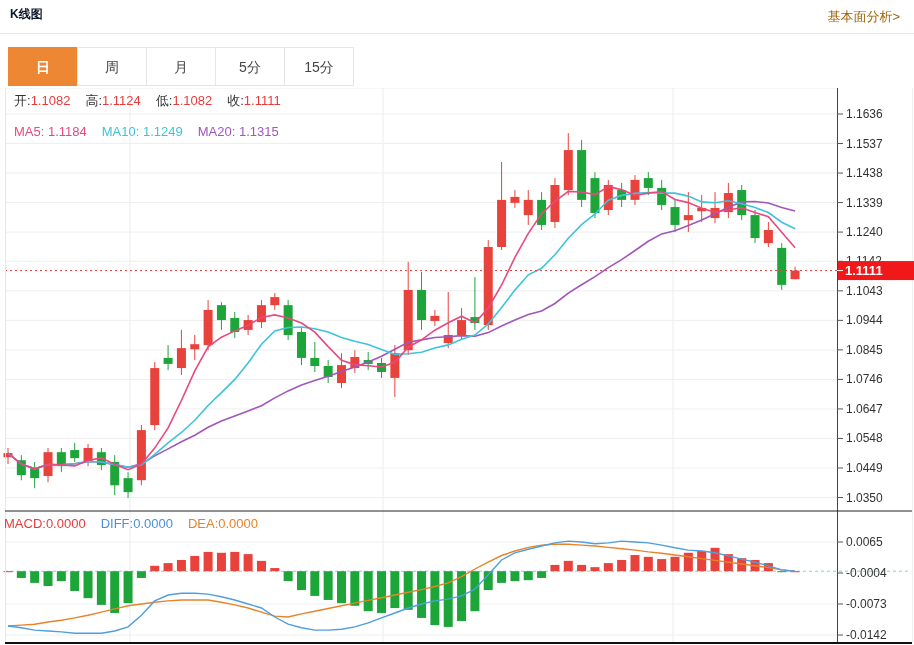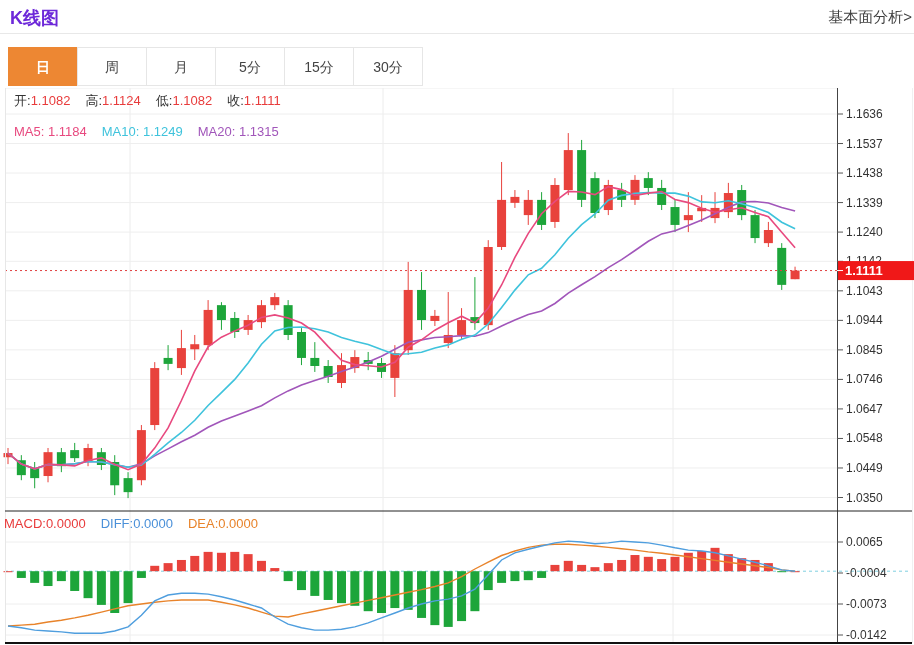--- a/index.html
+++ b/index.html
@@ -1,19 +1,19 @@
 <!DOCTYPE html>
 <html><head>
 <meta charset="utf-8">
 <style>
   html,body{margin:0;padding:0}
   body{width:914px;height:645px;background:#fff;position:relative;overflow:hidden;
        font-family:"Liberation Sans","DejaVu Sans",sans-serif;}
-  .title{position:absolute;left:10px;top:6px;font-size:18px;font-weight:bold;color:#6d28d9}
-  .analysis{position:absolute;right:2px;top:8px;font-size:15px;color:#404040;text-decoration:none;cursor:pointer}
+  .title{position:absolute;left:10px;top:6px;font-size:12px;font-weight:bold;color:#0f172a}
+  .analysis{position:absolute;right:14px;top:8px;font-size:13px;color:#a16207;text-decoration:none;cursor:pointer}
   .divider{position:absolute;left:0;top:33px;width:914px;height:1px;background:#e8e8e8}
   .tabs{position:absolute;left:8px;top:47px;display:flex}
   .tab{width:70px;height:39px;line-height:39px;text-align:center;font-size:14px;color:#444;
        border:1px solid #e6e6e6;margin-left:-1px;background:#fff;box-sizing:border-box;cursor:pointer}
   .tab:first-child{margin-left:0}
   .tab.selected{color:#fff;border-color:transparent;font-weight:bold}
   svg.chart{position:absolute;left:0;top:88px}
   svg text{font-family:"Liberation Sans","DejaVu Sans",sans-serif}
   .legend{position:absolute;font-size:13px;white-space:nowrap}
   #legend-ohlc{left:14px;top:92px}
@@ -26,21 +26,20 @@
 
 <div class="title">K线图</div>
 <a class="analysis">基本面分析&gt;</a>
 <div class="divider"></div>
 <div class="tabs" id="tabs">
     <div class="tab selected" style="background: rgb(237, 135, 51);">日</div>
     <div class="tab">周</div>
     <div class="tab">月</div>
     <div class="tab">5分</div>
     <div class="tab">15分</div>
-    <div class="tab">30分</div>
   </div>
 
 <div>
   <svg id="chart-svg" class="chart" width="914" height="557">
       <g>
         <line x1="130" y1="0" x2="130" y2="555" stroke="#ececec"></line>
         <line x1="383" y1="0" x2="383" y2="555" stroke="#ececec"></line>
         <line x1="673" y1="0" x2="673" y2="555" stroke="#ececec"></line>
       </g>
       <g>

